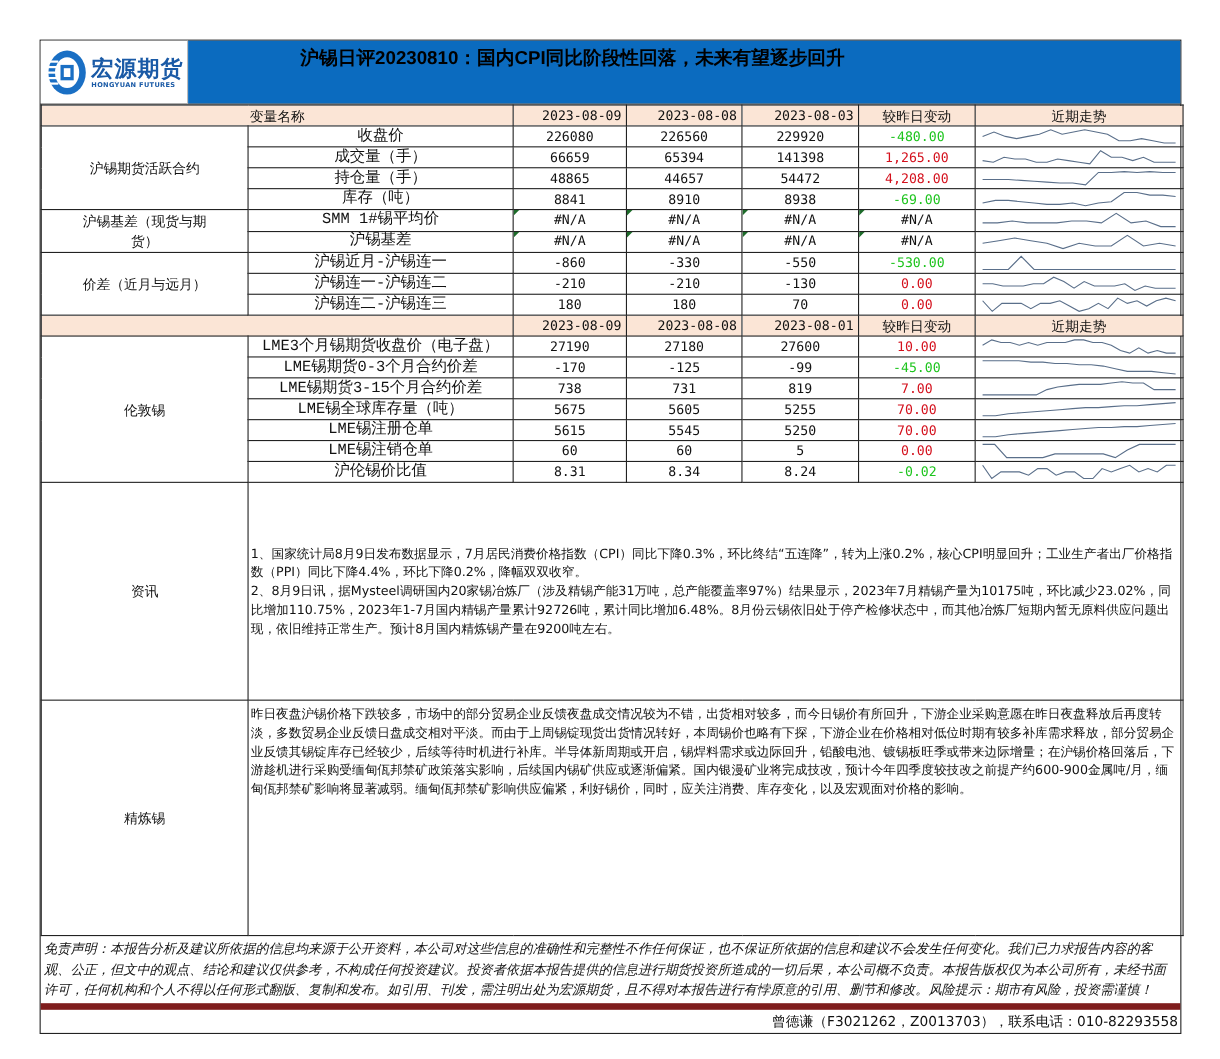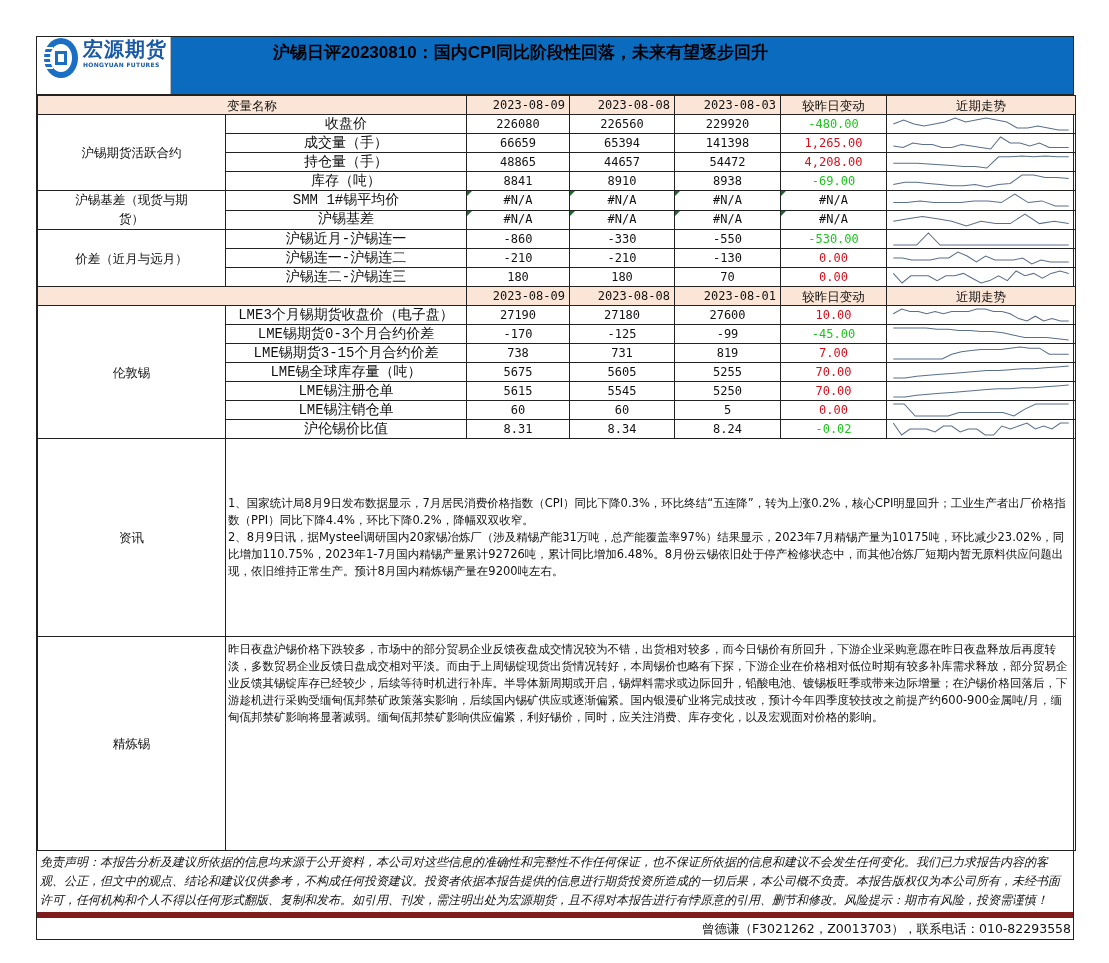--- a/index.html
+++ b/index.html
@@ -1,20 +1,20 @@
 <!DOCTYPE html>
 <html><head>
 <meta charset="utf-8">
 <style>
   * { box-sizing: border-box; margin: 0; padding: 0; }
   html, body { width: 1109px; height: 963px; background: #ffffff; overflow: hidden; }
   body { font-family: "DejaVu Sans", "Liberation Sans", sans-serif; color: #111; position: relative; }
   .sheet { position: absolute; left: 36px; top: 36px; width: 1038px; border: 1px solid #222; }
   .titlebar { height: 58px; display: flex; border-bottom: 1px solid #222; }
-  .logo-box { width: 134px; background: #fff; display: flex; align-items: flex-start; padding-left: 6px; border-right: 1px solid #bbb; }
+  .logo-box { width: 134px; background: #fff; display: flex; align-items: center; padding-left: 6px; border-right: 1px solid #bbb; }
   .logo-mark { width: 36px; height: 42px; position: relative; }
   .logo-text { display: flex; flex-direction: column; margin-left: 4px; }
   .logo-cn { font-size: 20px; font-weight: bold; color: #1a5aa6; letter-spacing: 1px; line-height: 24px; font-family: "DejaVu Sans", sans-serif; }
   .logo-en { font-size: 6px; color: #1a5aa6; font-weight: bold; letter-spacing: 0.3px; }
   .title-area { flex: 1; background: #0b6bbf; color: #000000; font-weight: bold; font-size: 17px; padding: 4px 0 0 102px; font-family: "Liberation Sans", sans-serif; }
   table { border-collapse: collapse; width: 1038px; table-layout: fixed; font-family: "DejaVu Sans Mono", "Liberation Mono", monospace; }
   td { border: 1px solid #222; font-size: 12px; text-align: center; height: 19px; line-height: 17px; padding: 0 2px; white-space: nowrap; overflow: hidden; }
   .hdr td { background: #fbe5d6; font-family: "DejaVu Sans", sans-serif; font-size: 12.5px; }
   .hdr td.date { text-align: right; padding-right: 4px; font-family: "DejaVu Sans Mono", monospace; font-size: 12px; }
   .group { font-family: "DejaVu Sans", sans-serif; font-size: 12.5px; line-height: 19px; white-space: normal; }
@@ -120,21 +120,21 @@
           <td>8910</td>
           <td>8938</td>
           <td class="down">-69.00</td>
           <td class="spark">
             <svg viewBox="0 0 180 18" preserveAspectRatio="none">
               <polyline points="6.0,12.6 17.2,10.2 28.4,10.2 39.6,11.4 50.8,12.6 62.0,13.8 73.2,13.8 84.4,12.6 95.6,15.0 106.8,12.6 118.0,11.4 129.2,3.0 140.4,3.0 151.6,5.4 162.8,5.4 174.0,6.6" fill="none" stroke="#5a6f8a" stroke-width="1"></polyline>
             </svg>
           </td>
         </tr>
         <tr>
-          <td class="group" rowspan="2" style="padding: 0px 30px; font-family: Liberation Serif, serif;">沪锡基差（现货与期货）</td>
+          <td class="group" rowspan="2" style="padding: 0px 30px;">沪锡基差（现货与期货）</td>
           <td class="label">SMM 1#锡平均价</td>
           <td class="na">#N/A</td>
           <td class="na">#N/A</td>
           <td class="na">#N/A</td>
           <td class="neutral na">#N/A</td>
           <td class="spark">
             <svg viewBox="0 0 180 18" preserveAspectRatio="none">
               <polyline points="6.0,11.6 18.9,11.6 31.8,9.9 44.8,11.6 57.7,11.6 70.6,11.6 83.5,9.9 96.5,9.9 109.4,11.6 122.3,3.0 135.2,11.6 148.2,9.9 161.1,15.0 174.0,15.0" fill="none" stroke="#5a6f8a" stroke-width="1"></polyline>
             </svg>
           </td>

